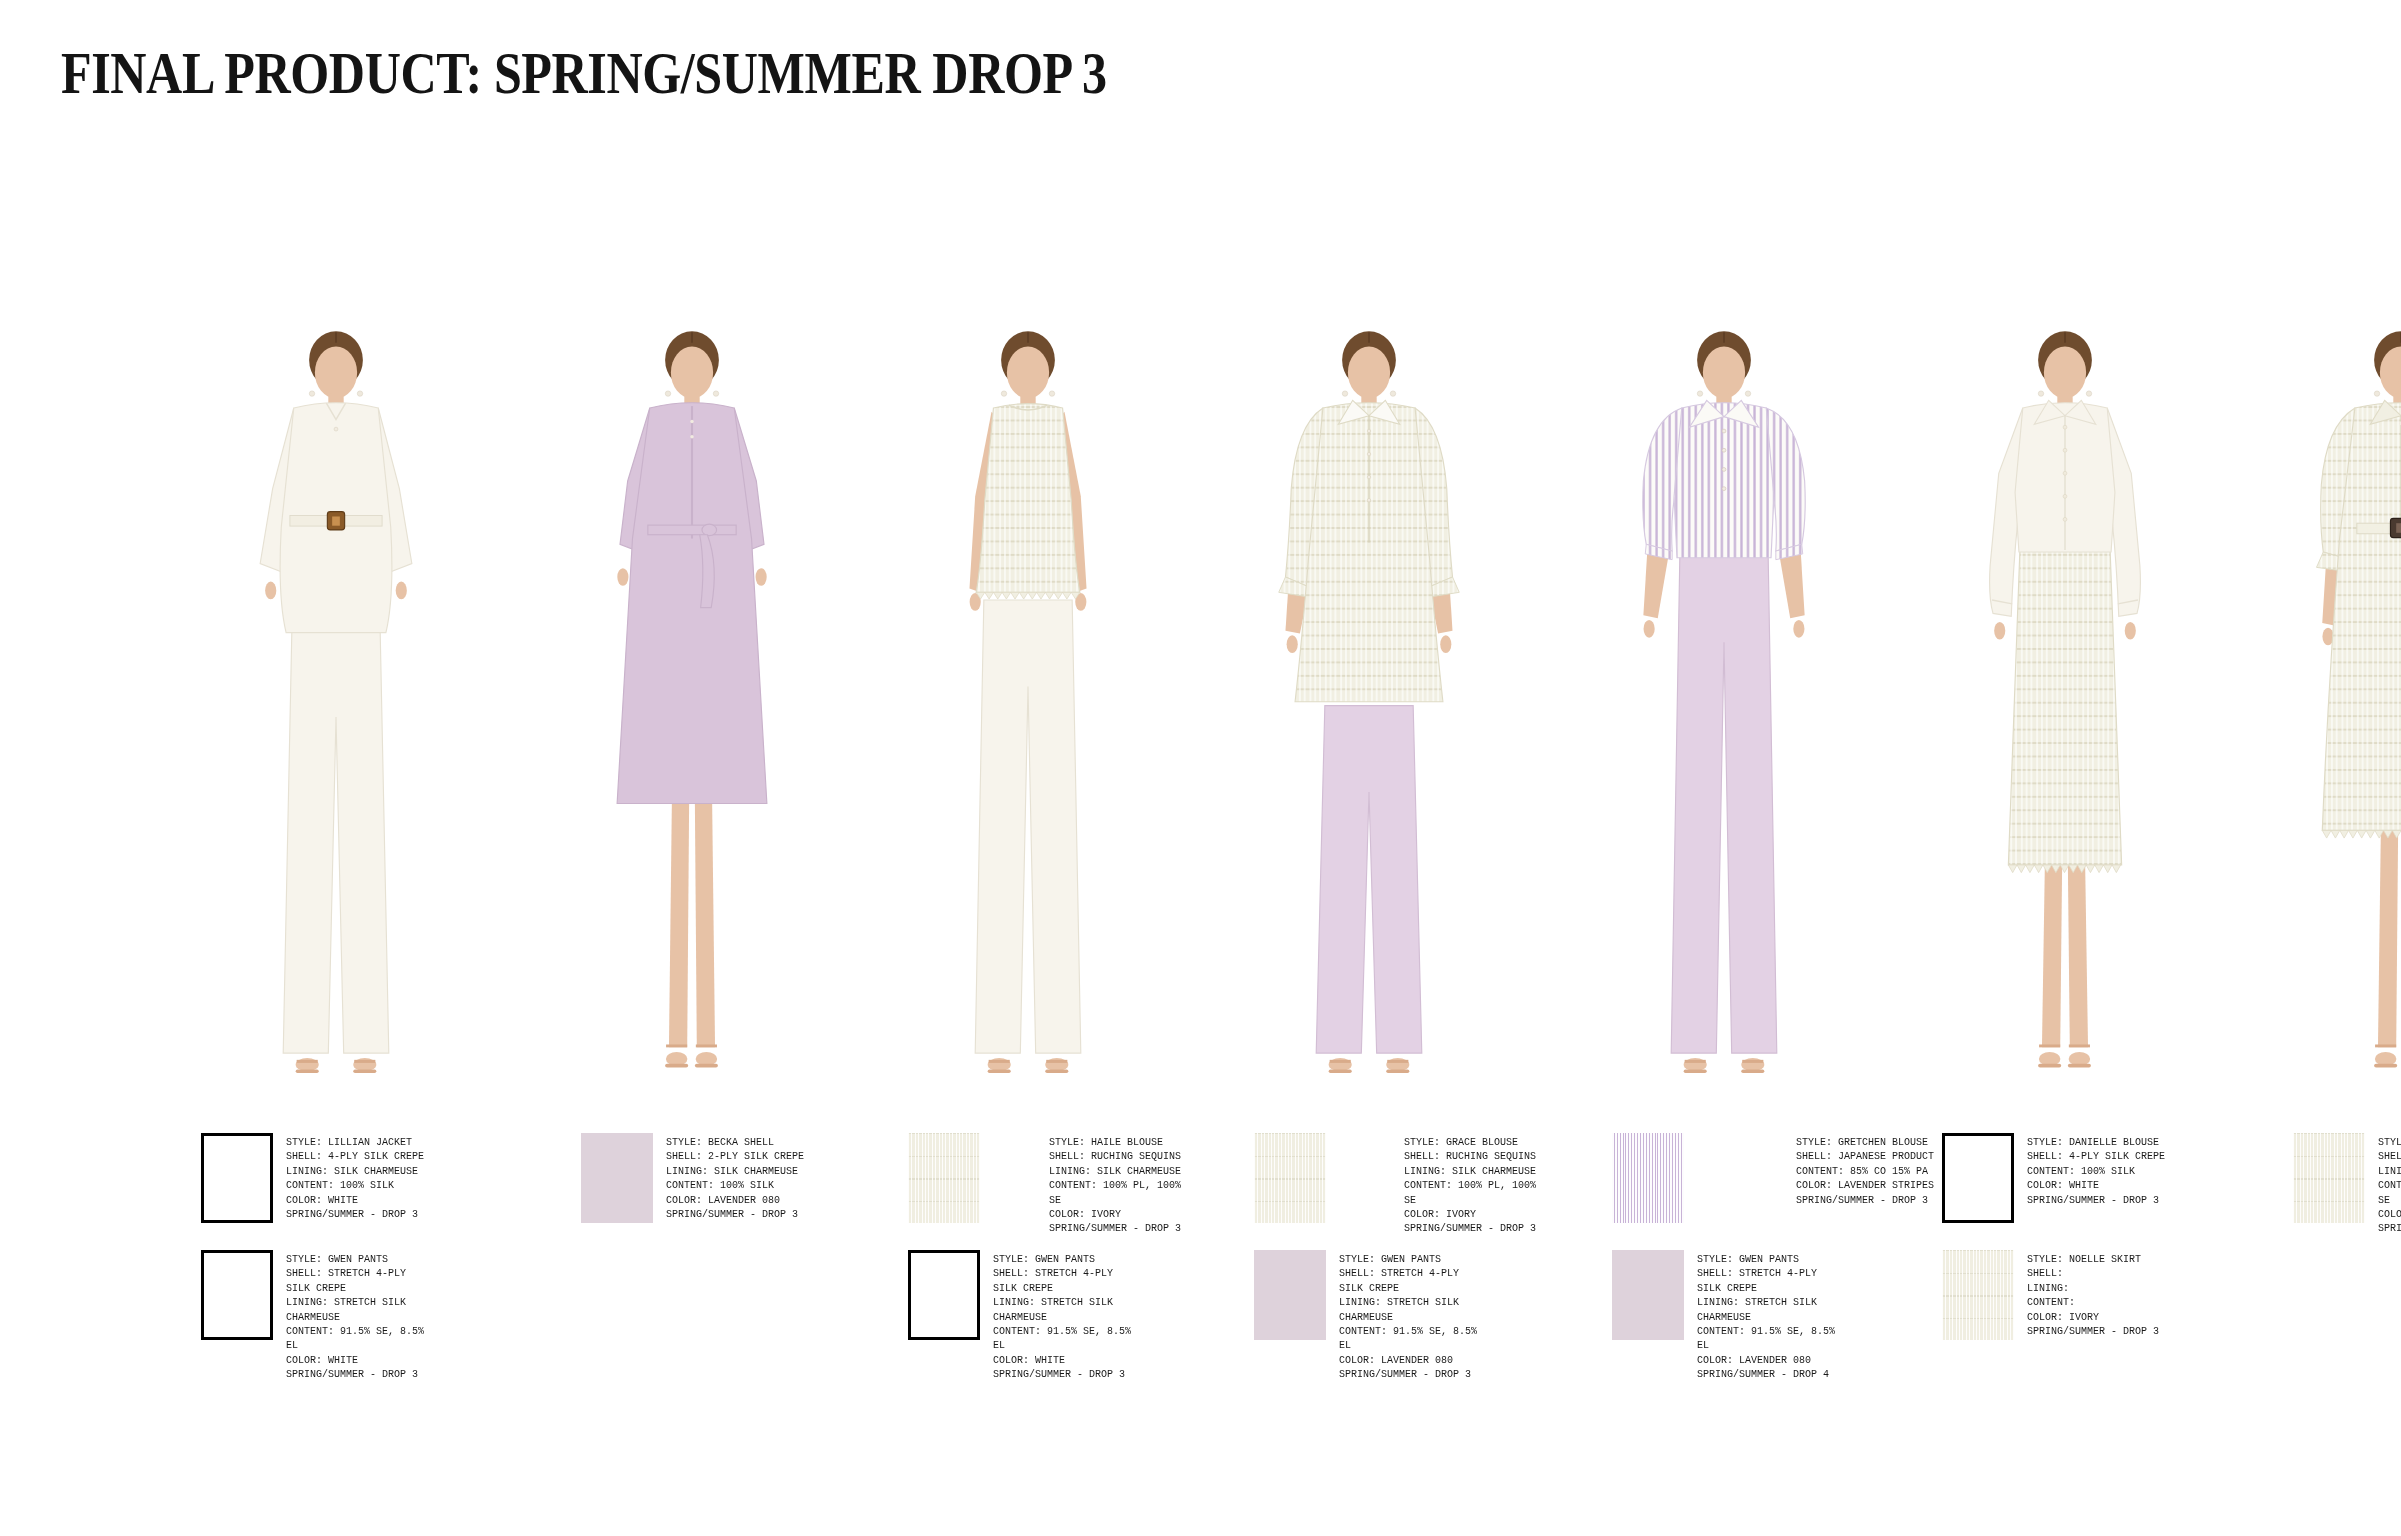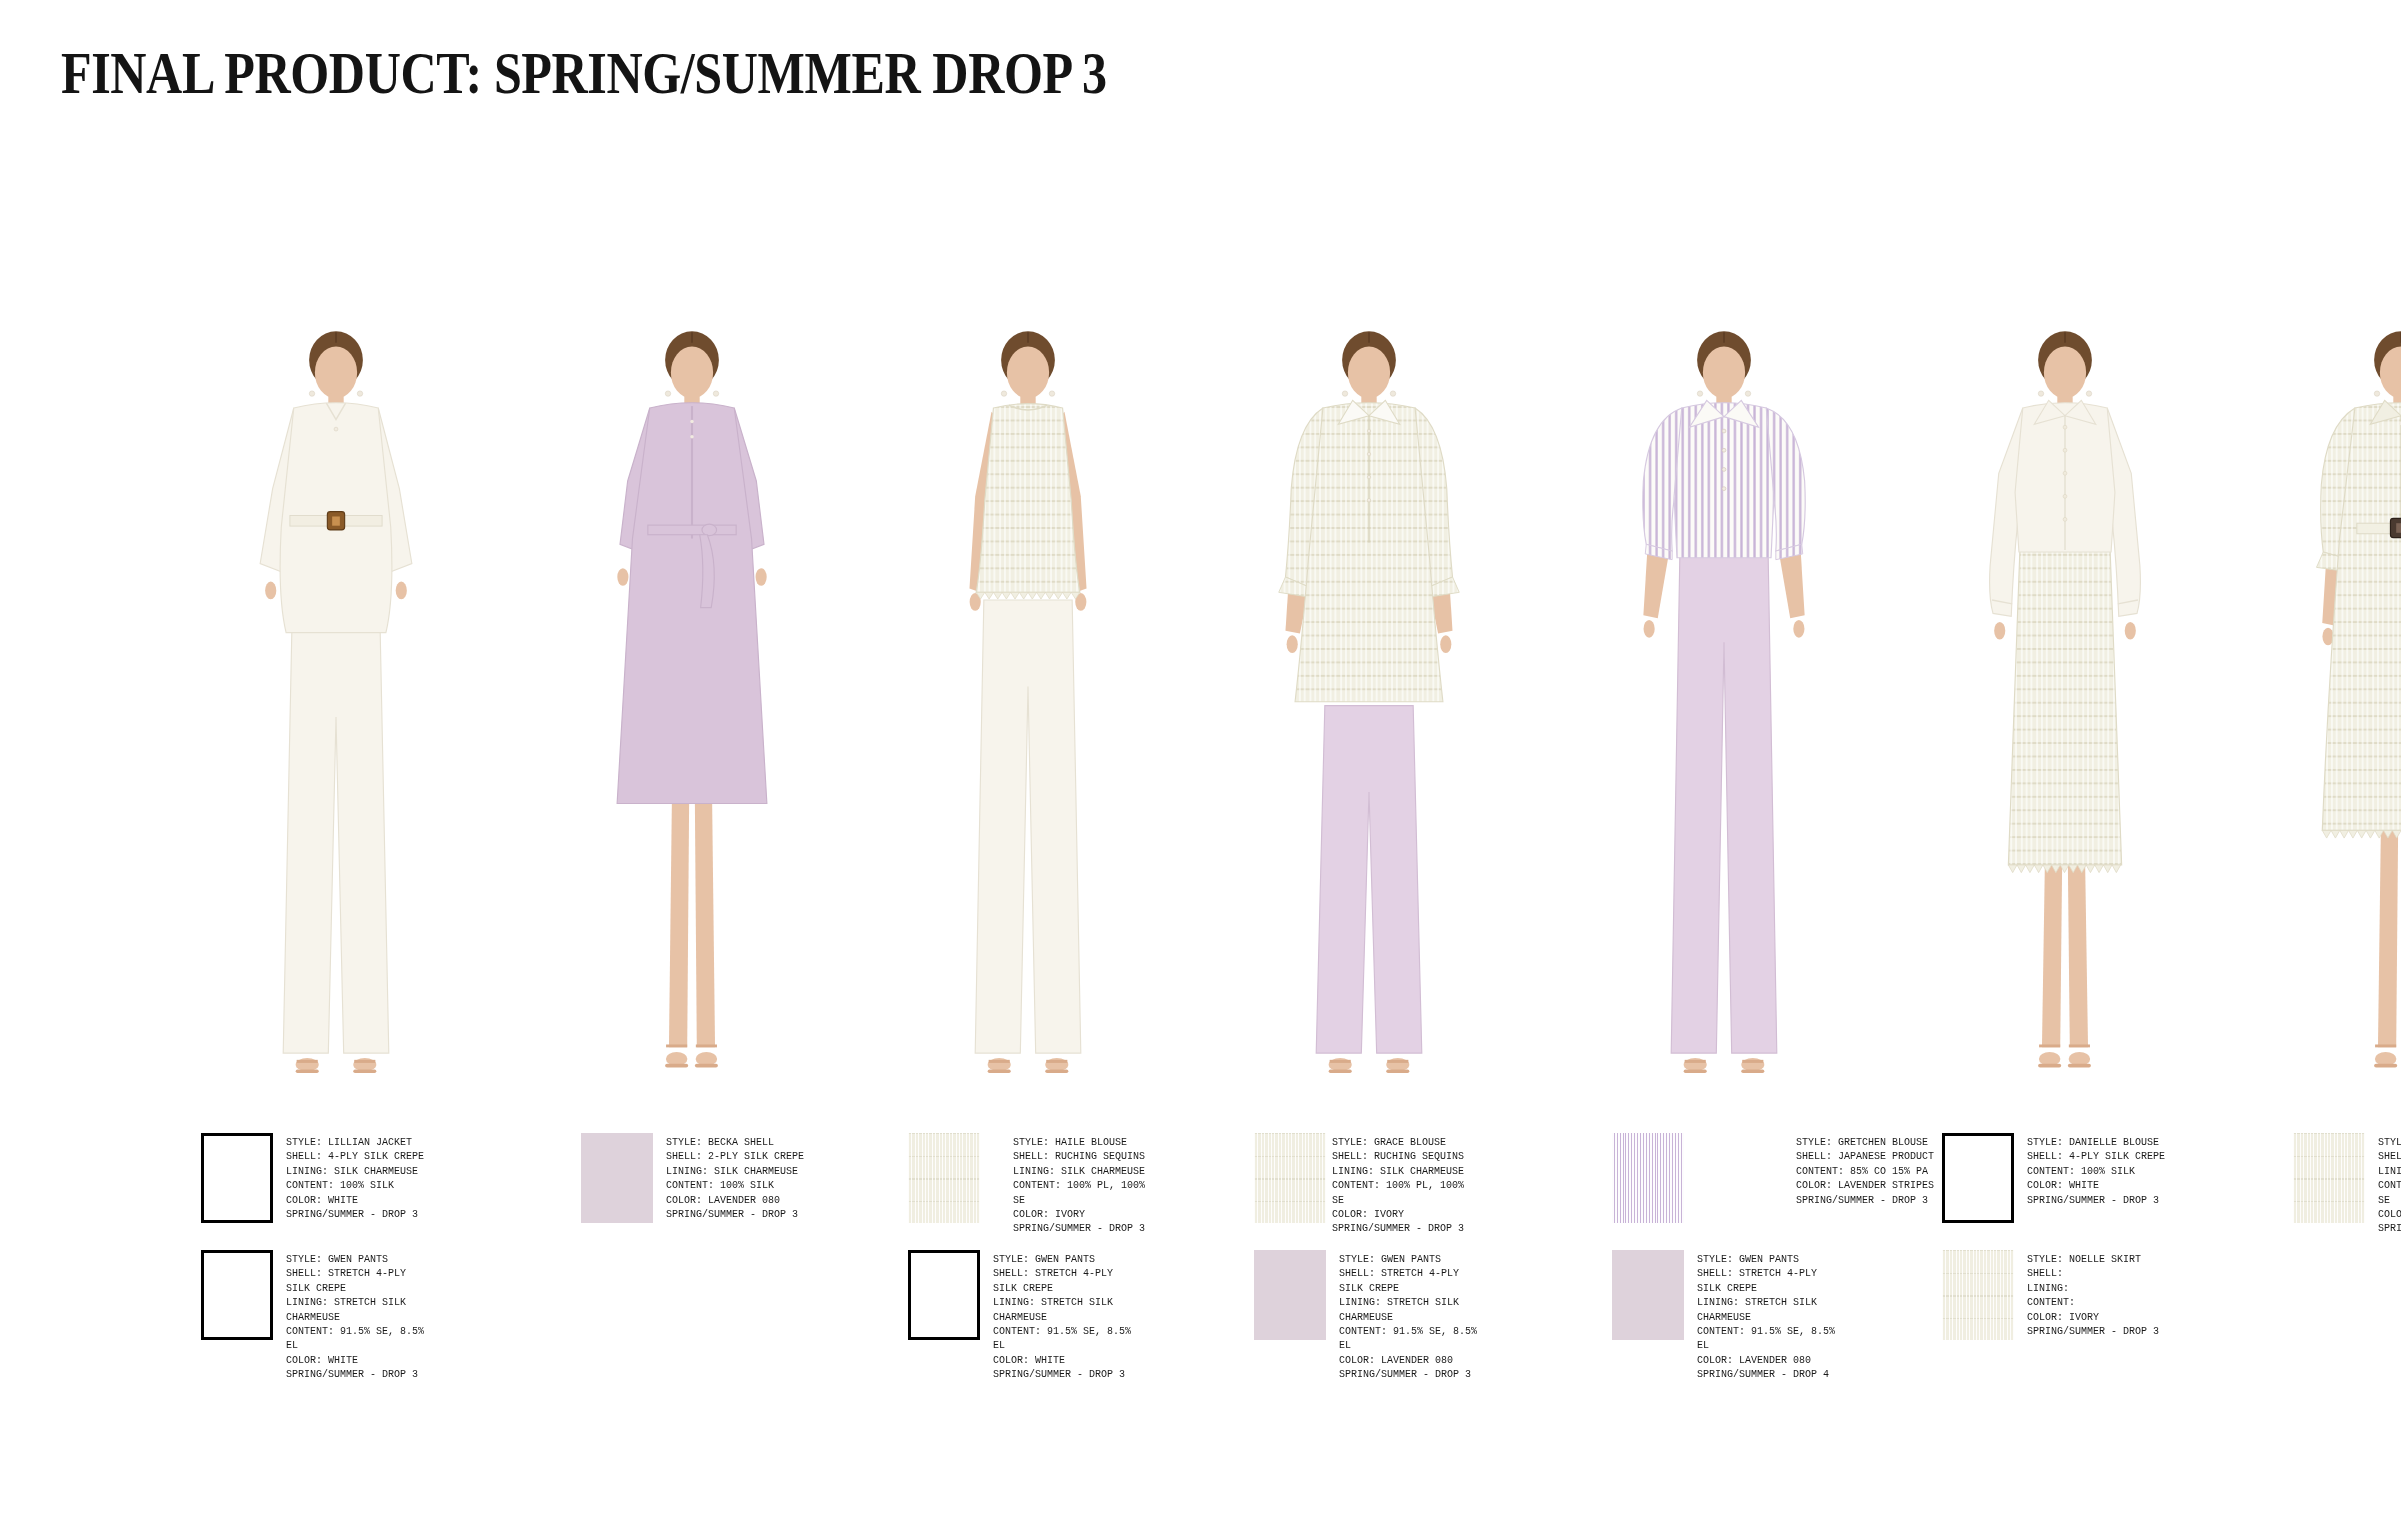--- a/index.html
+++ b/index.html
@@ -179,21 +179,21 @@
    <path d="M45,52 L36.5,96 L33.5,144 L40.5,146.5 L46.5,104 L50.5,58 Z" fill="#e7c2a6"></path>
    <path d="M83,52 L91.5,96 L94.5,144 L87.5,146.5 L81.5,104 L77.5,58 Z" fill="#e7c2a6"></path>
    <ellipse cx="36.5" cy="151" rx="2.9" ry="4.6" fill="#e7c2a6"></ellipse>
         <ellipse cx="91.5" cy="151" rx="2.9" ry="4.6" fill="#e7c2a6"></ellipse>
    <path d="M46,50 Q64,45.5 82,50 L86.5,98 Q88.5,132 91,146 L37,146 Q39.5,132 41.5,98 Z" fill="url(#tex2)" stroke="#dfdbc6" stroke-width="0.6"></path>
    <path d="M37,146 l2.25,3.5 l2.25,-3.5 l2.25,3.5 l2.25,-3.5 l2.25,3.5 l2.25,-3.5 l2.25,3.5 l2.25,-3.5 l2.25,3.5 l2.25,-3.5 l2.25,3.5 l2.25,-3.5 l2.25,3.5 l2.25,-3.5 l2.25,3.5 l2.25,-3.5 l2.25,3.5 l2.25,-3.5 l2.25,3.5 l2.25,-3.5 l2.25,3.5 l2.25,-3.5 l2.25,3.5 l2.25,-3.5 Z" fill="#f1efe2" stroke="#dfdbc6" stroke-width="0.4"></path>
    <path d="M54,48.5 Q64,53.5 74,48.5" fill="none" stroke="#dfdbc6" stroke-width="0.8"></path>
       </svg>
     </div>
     <div class="sw sw-textured-ivory" style="left:908px;top:1133px"></div>
-    <div class="info" style="left:1013px;top:1136px">
+    <div class="info" style="left:1049px;top:1136px">
       <div class="line">STYLE: HAILE BLOUSE</div>
       <div class="line">SHELL: RUCHING SEQUINS</div>
       <div class="line">LINING: SILK CHARMEUSE</div>
       <div class="line">CONTENT: 100% PL, 100% SE</div>
       <div class="line">COLOR: IVORY</div>
       <div class="line">SPRING/SUMMER - DROP 3</div>
     </div>
     <div class="sw sw-bordered-white" style="left:908px;top:1250px"></div>
     <div class="info" style="left:993px;top:1253px">
       <div class="line">STYLE: GWEN PANTS</div>
@@ -244,21 +244,21 @@
  <path d="M55.5,46 L64,54 L48,58.5 Z" fill="#fbfaf6" stroke="#dfdbc6" stroke-width="0.6"></path>
  <path d="M72.5,46 L64,54 L80,58.5 Z" fill="#fbfaf6" stroke="#dfdbc6" stroke-width="0.6"></path>
    <path d="M64,54 V120" stroke="rgba(210,205,180,0.7)" stroke-width="0.8"></path>
    <circle cx="64" cy="62" r="0.9" fill="#f1ebe0" stroke="#d8d2bf" stroke-width="0.3"></circle>
    <circle cx="64" cy="74" r="0.9" fill="#f1ebe0" stroke="#d8d2bf" stroke-width="0.3"></circle>
    <circle cx="64" cy="86" r="0.9" fill="#f1ebe0" stroke="#d8d2bf" stroke-width="0.3"></circle>
    <circle cx="64" cy="98" r="0.9" fill="#f1ebe0" stroke="#d8d2bf" stroke-width="0.3"></circle>
       </svg>
     </div>
     <div class="sw sw-textured-ivory" style="left:1254px;top:1133px"></div>
-    <div class="info" style="left:1332px;top:1136px">
+    <div class="info" style="left:1404px;top:1136px">
       <div class="line">STYLE: GRACE BLOUSE</div>
       <div class="line">SHELL: RUCHING SEQUINS</div>
       <div class="line">LINING: SILK CHARMEUSE</div>
       <div class="line">CONTENT: 100% PL, 100% SE</div>
       <div class="line">COLOR: IVORY</div>
       <div class="line">SPRING/SUMMER - DROP 3</div>
     </div>
     <div class="sw sw-flat-lavender" style="left:1254px;top:1250px"></div>
     <div class="info" style="left:1339px;top:1253px">
       <div class="line">STYLE: GWEN PANTS</div>

